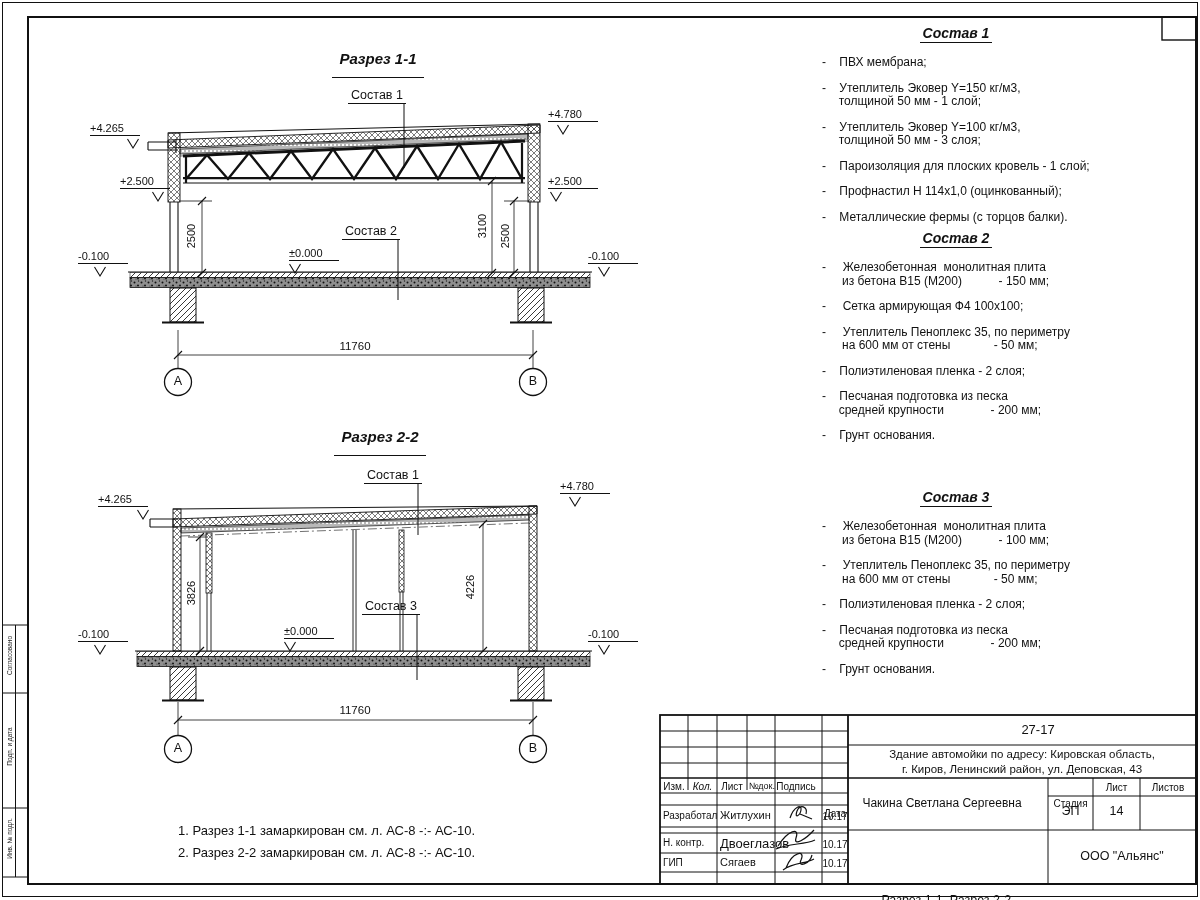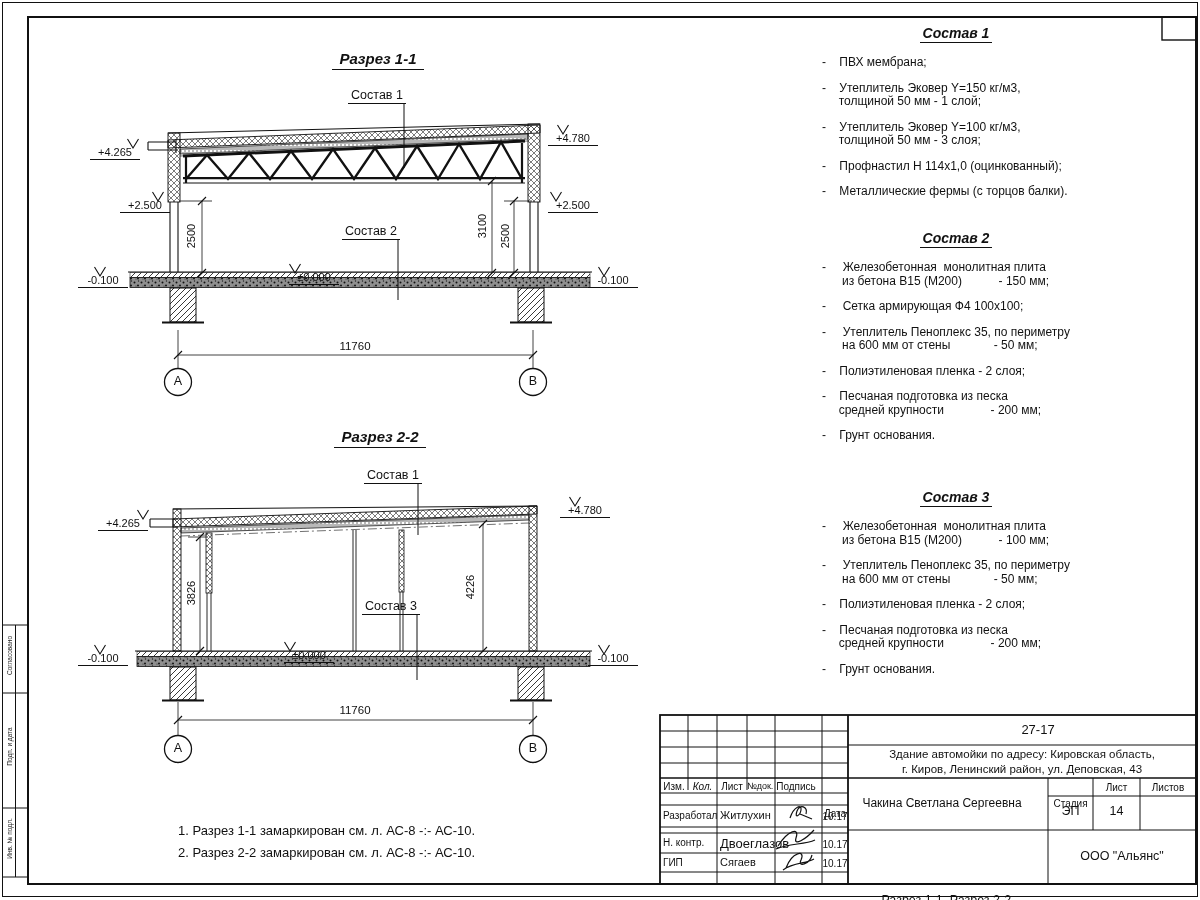--- a/index.html
+++ b/index.html
@@ -1,25 +1,25 @@
 <!DOCTYPE html>
 <html><head>
 <meta charset="utf-8">
 <style>
   html,body{margin:0;padding:0;background:#e8e8e8;}
   #sheet{position:relative;width:1200px;height:900px;background:#ffffff;overflow:hidden;
          font-family:"Liberation Sans",sans-serif;color:#111;}
   svg{position:absolute;left:0;top:0;}
   .lbl{position:absolute;white-space:nowrap;color:#111;}
-  .elev{font-size:11px;text-align:center;border-bottom:1.2px solid #111;padding-bottom:1px;width:50px;margin-top:24px;}
+  .elev{font-size:11px;border-bottom:1.2px solid #111;padding-bottom:1px;width:50px;}
   .dimtxt{font-size:11.5px;text-align:center;width:80px;}
   .vdim{font-size:11px;text-align:center;width:64px;transform:rotate(-90deg);}
   .callout{font-size:12.5px;text-align:center;border-bottom:1.2px solid #111;padding-bottom:1px;width:58px;}
   .sec-title{font-size:15px;font-weight:bold;font-style:italic;text-align:center;
-             border-bottom:1.6px solid #111;padding-bottom:2px;width:92px;}
+             border-bottom:1.6px solid #111;padding-bottom:10px;width:92px;}
   .axis{font-size:12.5px;text-align:center;width:18px;}
   .comp{position:absolute;left:822px;width:340px;}
   .comp-hw{width:268px;text-align:center;margin-bottom:13px;}
   .comp-h{display:inline-block;font-size:14px;font-weight:bold;font-style:italic;
           border-bottom:1.4px solid #111;padding:0 3px 1px 3px;}
   .item{white-space:pre;font-size:12px;line-height:13.5px;margin-bottom:12px;}
   .notes{font-size:13px;line-height:22px;white-space:pre-line;}
   .tb{font-size:10px;}
   .tb-center{text-align:center;}
   .pre{white-space:pre-line;}
@@ -214,20 +214,21 @@
 <div class="lbl notes" style="left:178px;top:820px;">1. Разрез 1-1 замаркирован см. л. АС-8 -:- АС-10.
 2. Разрез 2-2 замаркирован см. л. АС-8 -:- АС-10.</div>
 
 <div class="comp" style="top:24px;">
   <div class="comp-hw"><span class="comp-h">Состав 1</span></div>
   <div class="item">-    ПВХ мембрана;</div>
   <div class="item">-    Утеплитель Эковер Y=150 кг/м3,
      толщиной 50 мм - 1 слой;</div>
   <div class="item">-    Утеплитель Эковер Y=100 кг/м3,
      толщиной 50 мм - 3 слоя;</div>
+  <div class="item">-    Пароизоляция для плоских кровель - 1 слой;</div>
   <div class="item">-    Профнастил Н 114х1,0 (оцинкованный);</div>
   <div class="item">-    Металлические фермы (с торцов балки).</div>
 </div>
 
 <div class="comp" style="top:229px;">
   <div class="comp-hw"><span class="comp-h">Состав 2</span></div>
   <div class="item">-     Железобетонная  монолитная плита
       из бетона В15 (М200)           - 150 мм;</div>
   <div class="item">-     Сетка армирующая Ф4 100х100;</div>
   <div class="item">-     Утеплитель Пеноплекс 35, по периметру
@@ -250,21 +251,21 @@
   <div class="item">-    Грунт основания.</div>
 </div>
 
 <div class="lbl tb tb-center" style="left:864px;top:722px;width:348px;font-size:13px;">27-17</div>
 <div class="lbl tb tb-center pre" style="left:848px;top:747px;width:348px;font-size:11.5px;line-height:14.5px;white-space:pre-line;">Здание автомойки по адресу: Кировская область,
 г. Киров, Ленинский район, ул. Деповская, 43</div>
 
 <div class="lbl tb tb-center" style="left:660px;top:781px;width:28px;">Изм.</div>
 <div class="lbl tb tb-center" style="left:688px;top:781px;width:29px;font-style:italic;">Кол.</div>
 <div class="lbl tb tb-center" style="left:717px;top:781px;width:30px;">Лист</div>
-<div class="lbl tb tb-center" style="left:747px;top:781px;width:20px;font-size:9px;">№док.</div>
+<div class="lbl tb tb-center" style="left:747px;top:781px;width:28px;font-size:9px;text-align:right;">№док.</div>
 <div class="lbl tb tb-center" style="left:775px;top:781px;width:42px;">Подпись</div>
 <div class="lbl tb tb-center" style="left:822px;top:781px;width:26px;margin-top:27px;">Дата</div>
 
 <div class="lbl tb" style="left:663px;top:810px;">Разработал</div>
 <div class="lbl" style="left:720px;top:809px;font-size:11px;">Житлухин</div>
 <div class="lbl tb tb-center" style="left:822px;top:811px;width:26px;">10.17</div>
 
 <div class="lbl tb" style="left:663px;top:837px;">Н. контр.</div>
 <div class="lbl" style="left:720px;top:836px;font-size:13px;">Двоеглазов</div>
 <div class="lbl tb tb-center" style="left:822px;top:839px;width:26px;">10.17</div>

